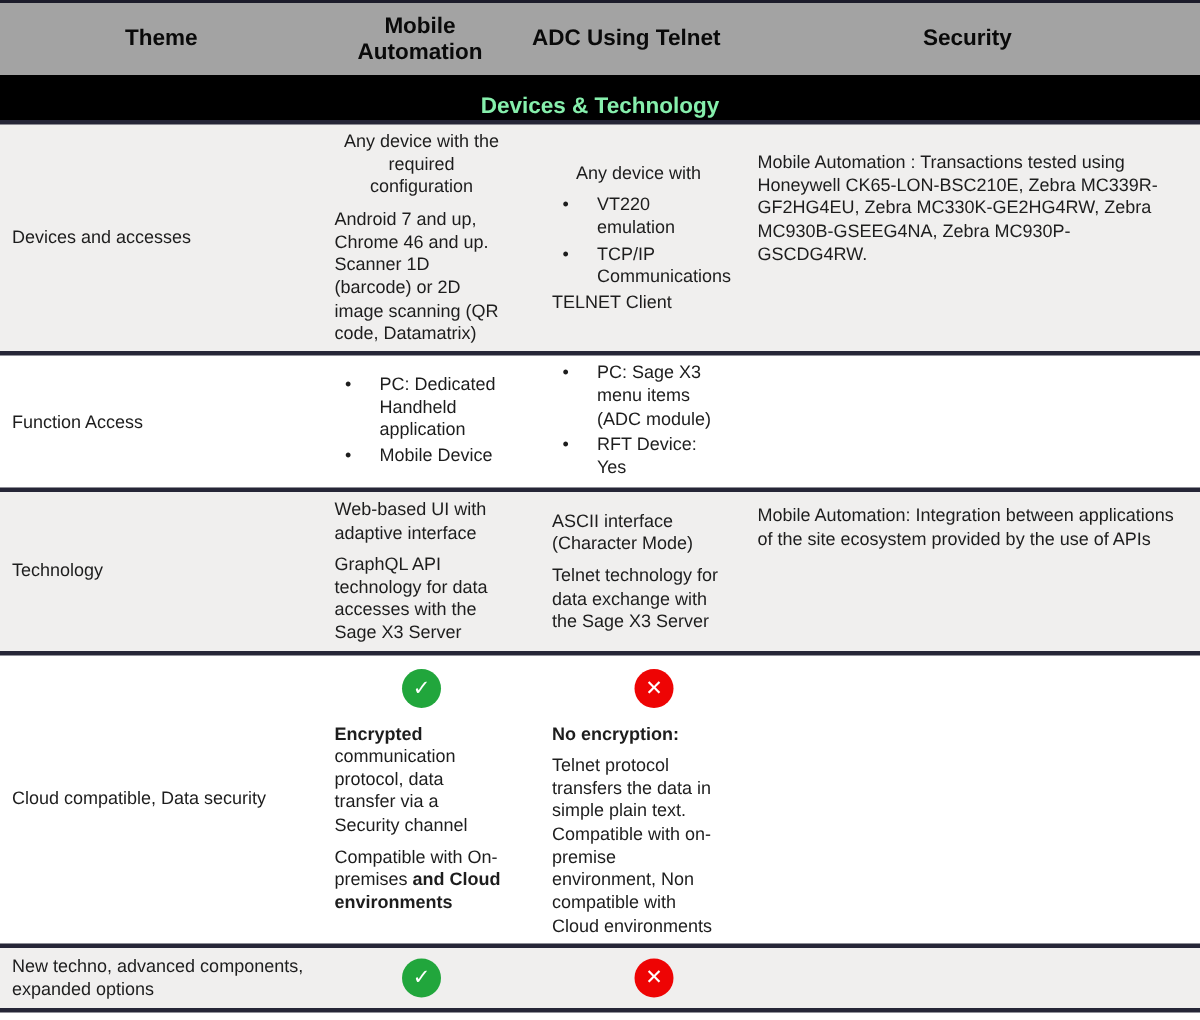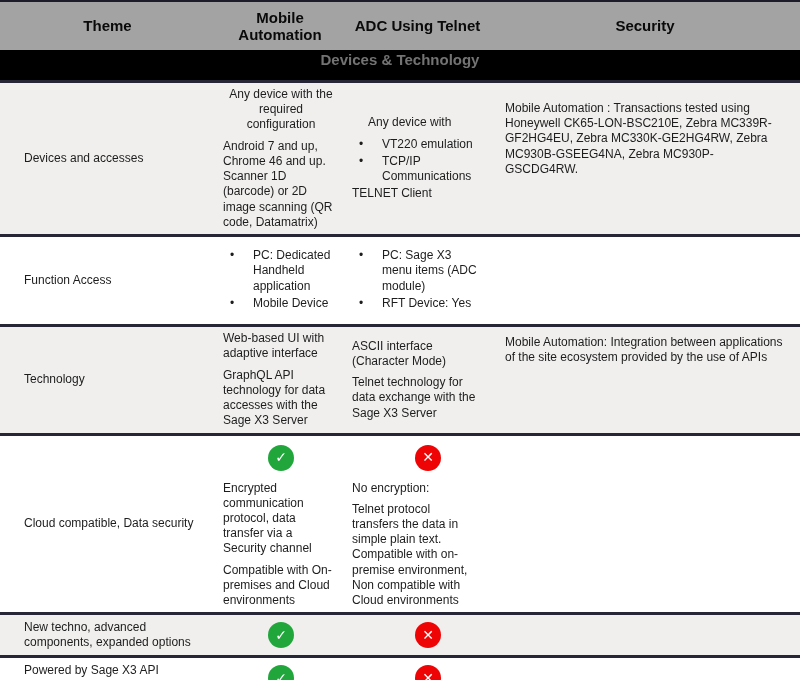--- a/index.html
+++ b/index.html
@@ -16,53 +16,53 @@
     display:grid; grid-template-columns:215px 130px 145px 310px;
     background:#a3a3a3; height:50px; border-top:2px solid #1c1c2b;
     align-items:center;
   }
   .table-header .hcell {
     text-align:center; font-weight:bold; font-size:15px; color:#0a0a0a;
     line-height:1.15; padding:0 6px;
   }
 
   .section-band {
-    height:30px; background:#000000; color:#737373;
-    display:flex; align-items:flex-start; justify-content:center;
+    height:30px; background:#000000; color:#86efac;
+    display:flex; align-items:flex-end; justify-content:center;
     font-weight:bold; font-size:15px;
   }
 
   
   .row {
     display:grid; grid-template-columns:215px 130px 145px 310px;
     border-top:3px solid #262637; background:#ffffff;
   }
   .row.gray { background:#f0efee; }
   .r-devices   { min-height:144px; }
   .r-function  { min-height:90px; }
   .r-technology{ min-height:99px; }
   .r-cloud     { min-height:164px; }
   .r-newtech   { min-height:43px; }
   .r-api       { min-height:43px; }
 
   .cell { display:flex; flex-direction:column; justify-content:center; }
   .cell.top { justify-content:flex-start; }
 
-  .theme-cell { padding:4px 8px 4px 24px; }
+  .theme-cell { padding:4px 8px 4px 8px; }
   .mobile-cell { padding:4px 6px 4px 8px; }
-  .adc-cell    { padding:4px 10px 4px 7px; }
+  .adc-cell    { padding:4px 10px 4px 7px;margin-left:16px; }
   .comments-cell { padding:4px 14px 4px 15px; }
   .comments-cell.pad18 { padding-top:18px; }
   .comments-cell.pad8  { padding-top:8px; }
 
   p.para { margin-bottom:6px; }
   p.para:last-child { margin-bottom:0; }
   .centered { text-align:center; }
   .indent16 { margin-left:16px; }
-  b { font-weight:normal; }
+  b { font-weight:bold; }
 
   ul.blist { list-style:none; }
   ul.blist li { position:relative; padding-left:30px; margin-bottom:2px; }
   ul.blist li::before { content:"•"; position:absolute; left:7px; top:0; }
 
   
   .icon-wrap { display:flex; justify-content:center; }
   .icon-wrap.shift .icon-circle { position:relative; left:12px; }
   .icon-circle {
     width:26px; height:26px; border-radius:50%;

